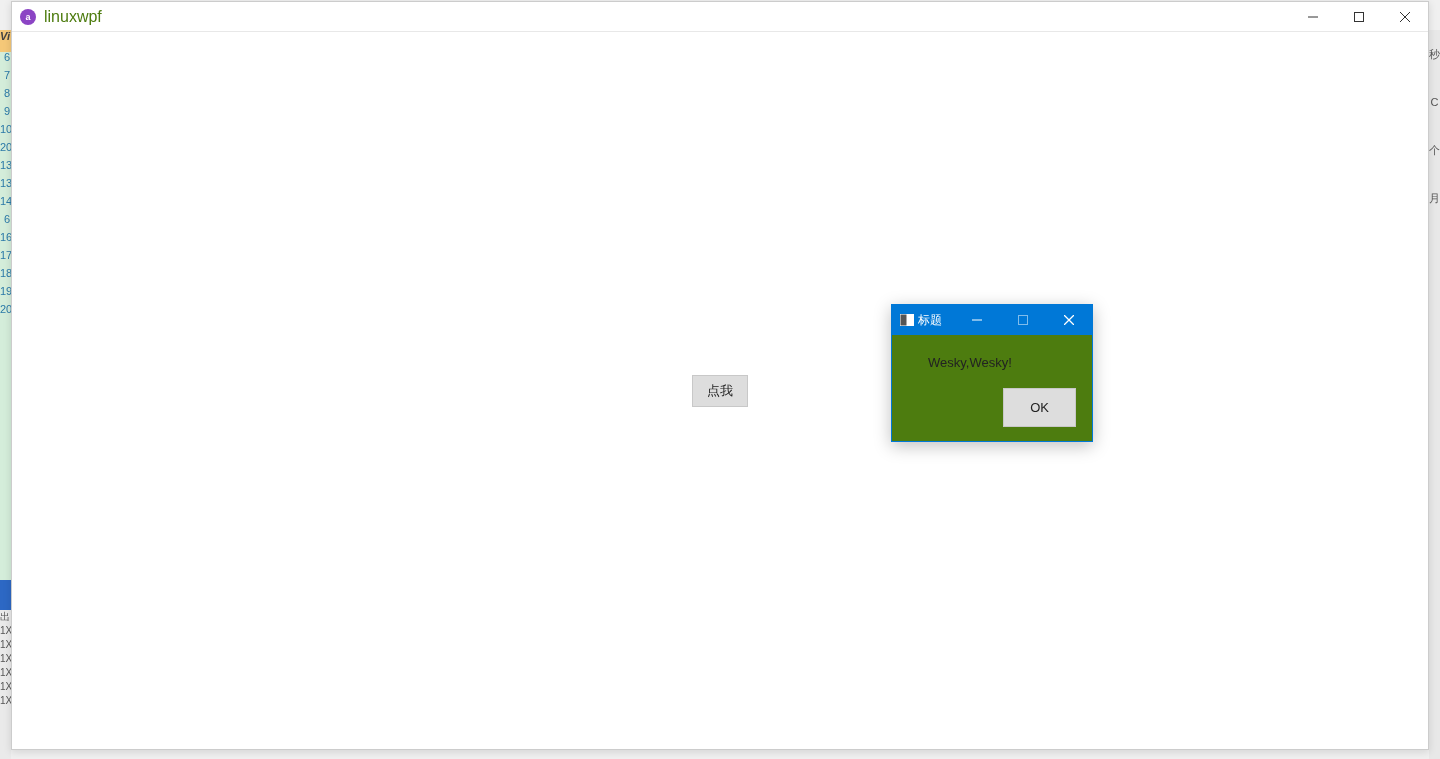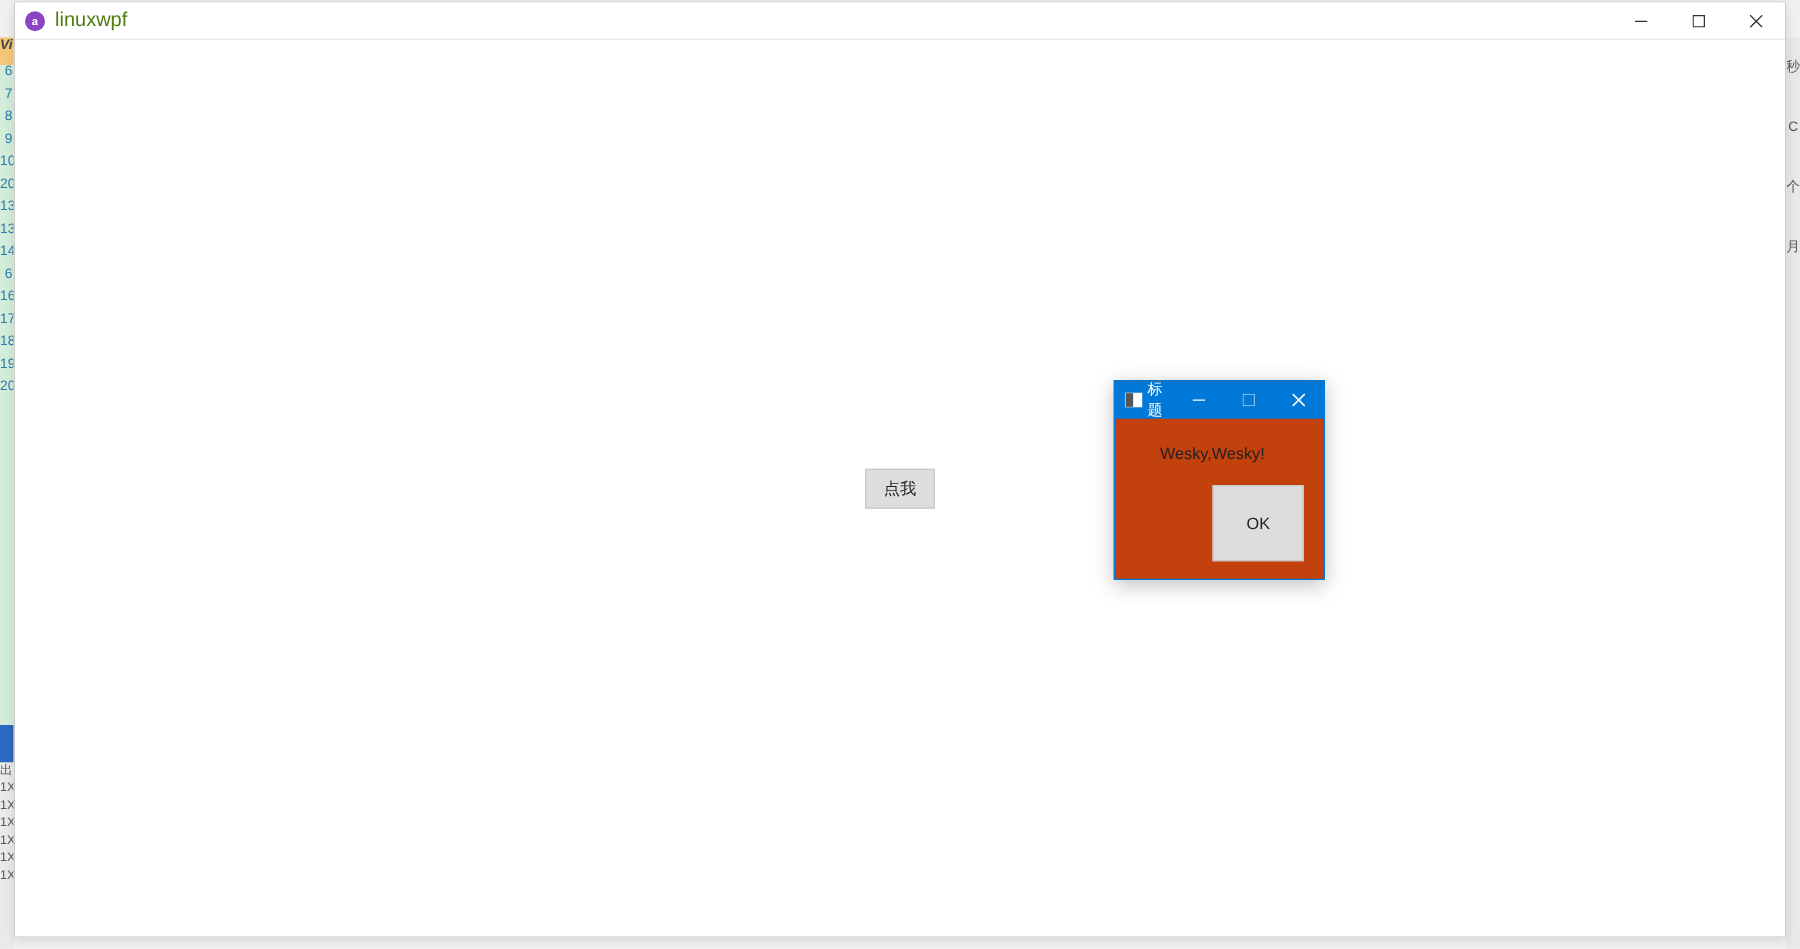--- a/index.html
+++ b/index.html
@@ -174,22 +174,22 @@
       color: #222;
       cursor: pointer;
       font-family: Liberation Sans, sans-serif;
     }
 
     
     .dialog {
       position: absolute;
       left: 891px;
       top: 304px;
-      width: 169px;
-      background: #c2410c;
+      width: 202px;
+      background: #4d7c0f;
       border: 1px solid #0078d7;
       box-shadow: 0 4px 16px rgba(0,0,0,0.25);
       z-index: 100;
     }
 
     .dialog-titlebar {
       height: 30px;
       background: #0078d7;
       display: flex;
       align-items: center;
@@ -238,21 +238,21 @@
       color: #222;
     }
 
     .dialog-footer {
       padding: 8px 16px 14px 16px;
       display: flex;
       justify-content: flex-end;
     }
 
     .dialog-ok-btn {
-      padding: 22px 26px;
+      padding: 11px 26px;
       background: #dddddd;
       border: 1px solid #c8c8c8;
       font-size: 13px;
       color: #222;
       cursor: pointer;
       font-family: inherit;
     }
 
     svg { display: block; }
   </style>

